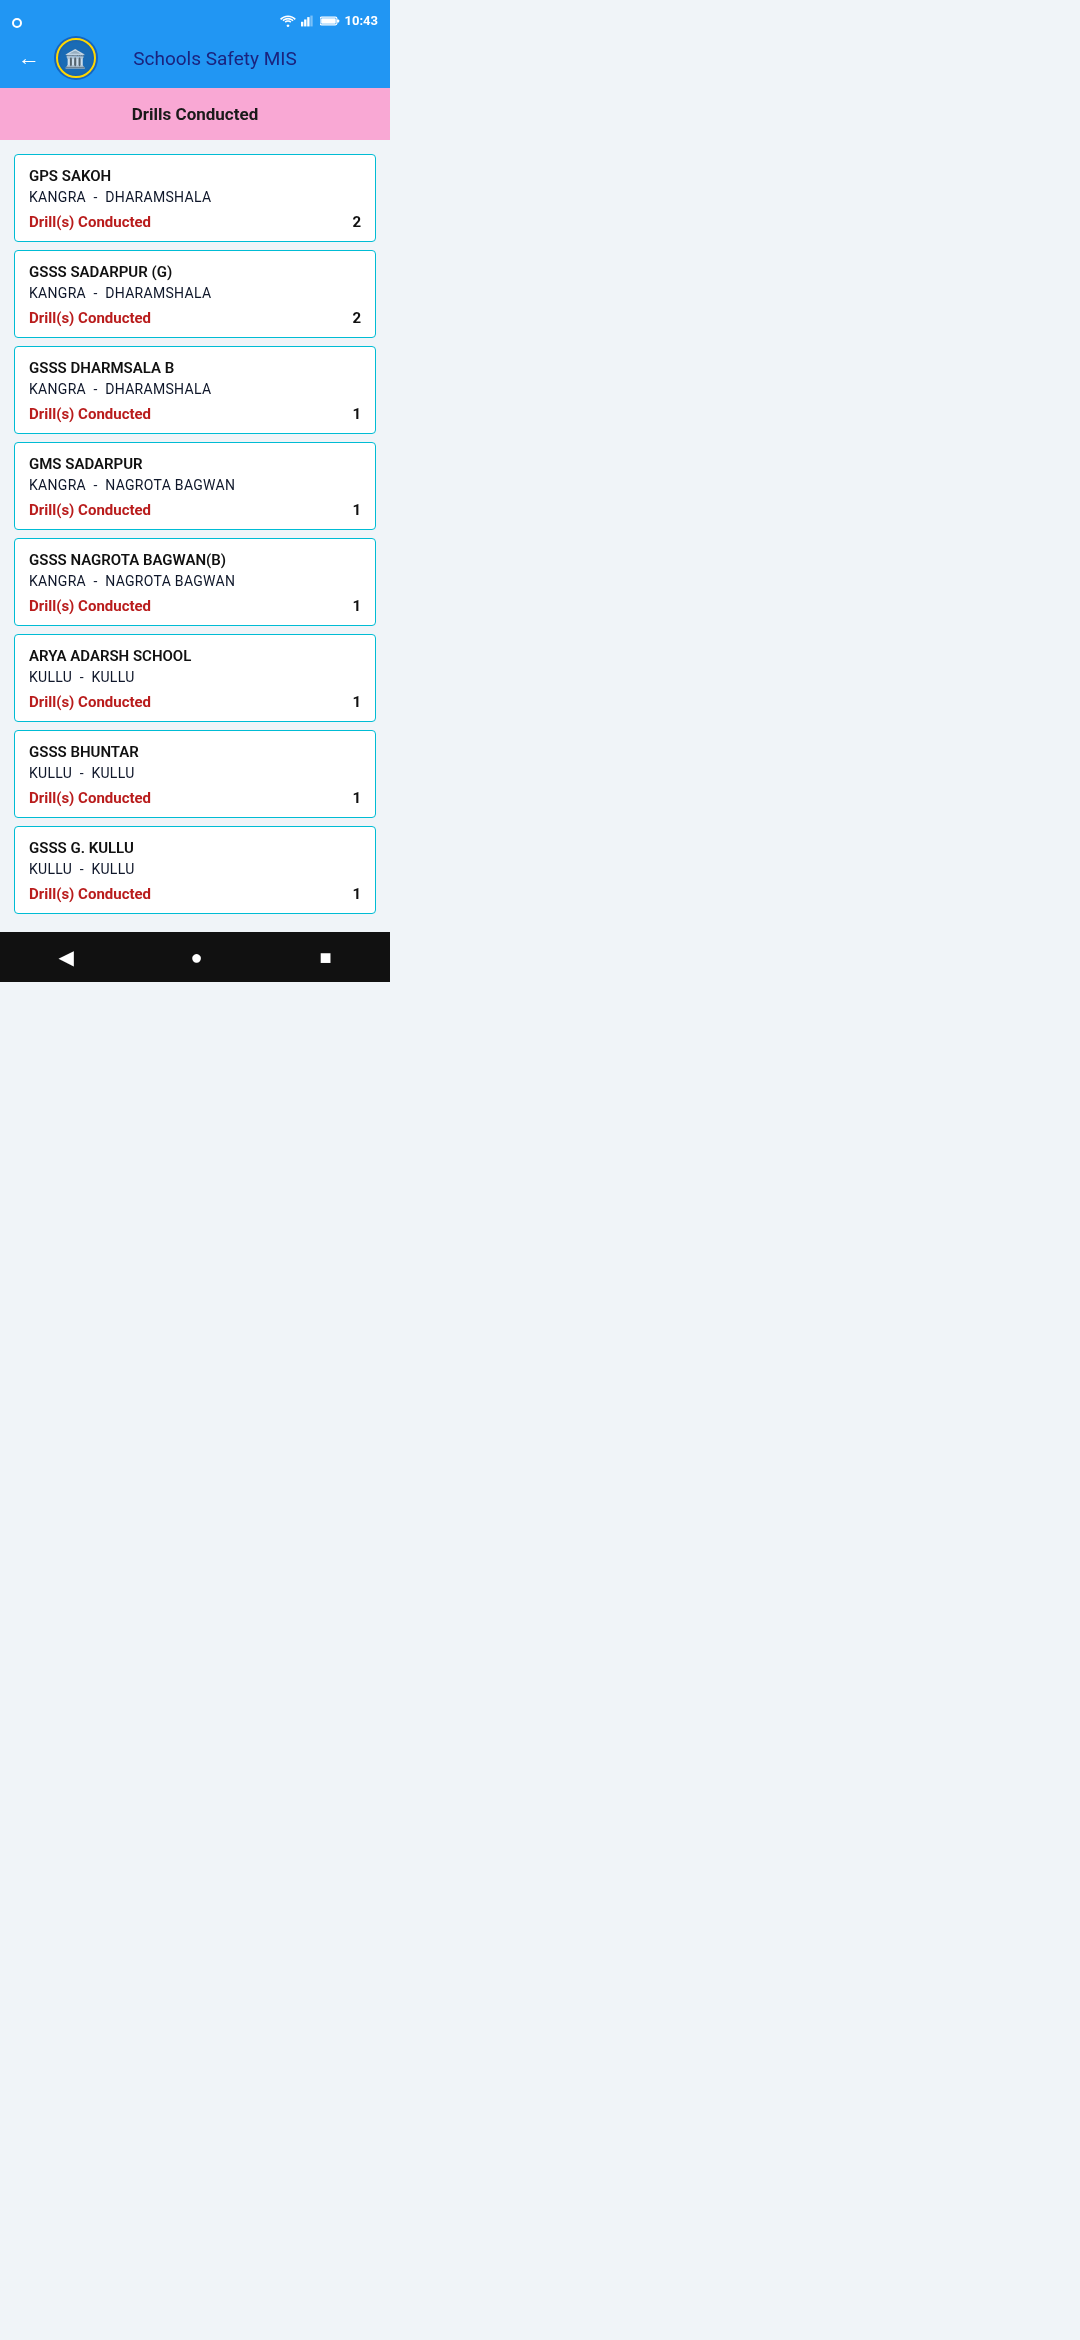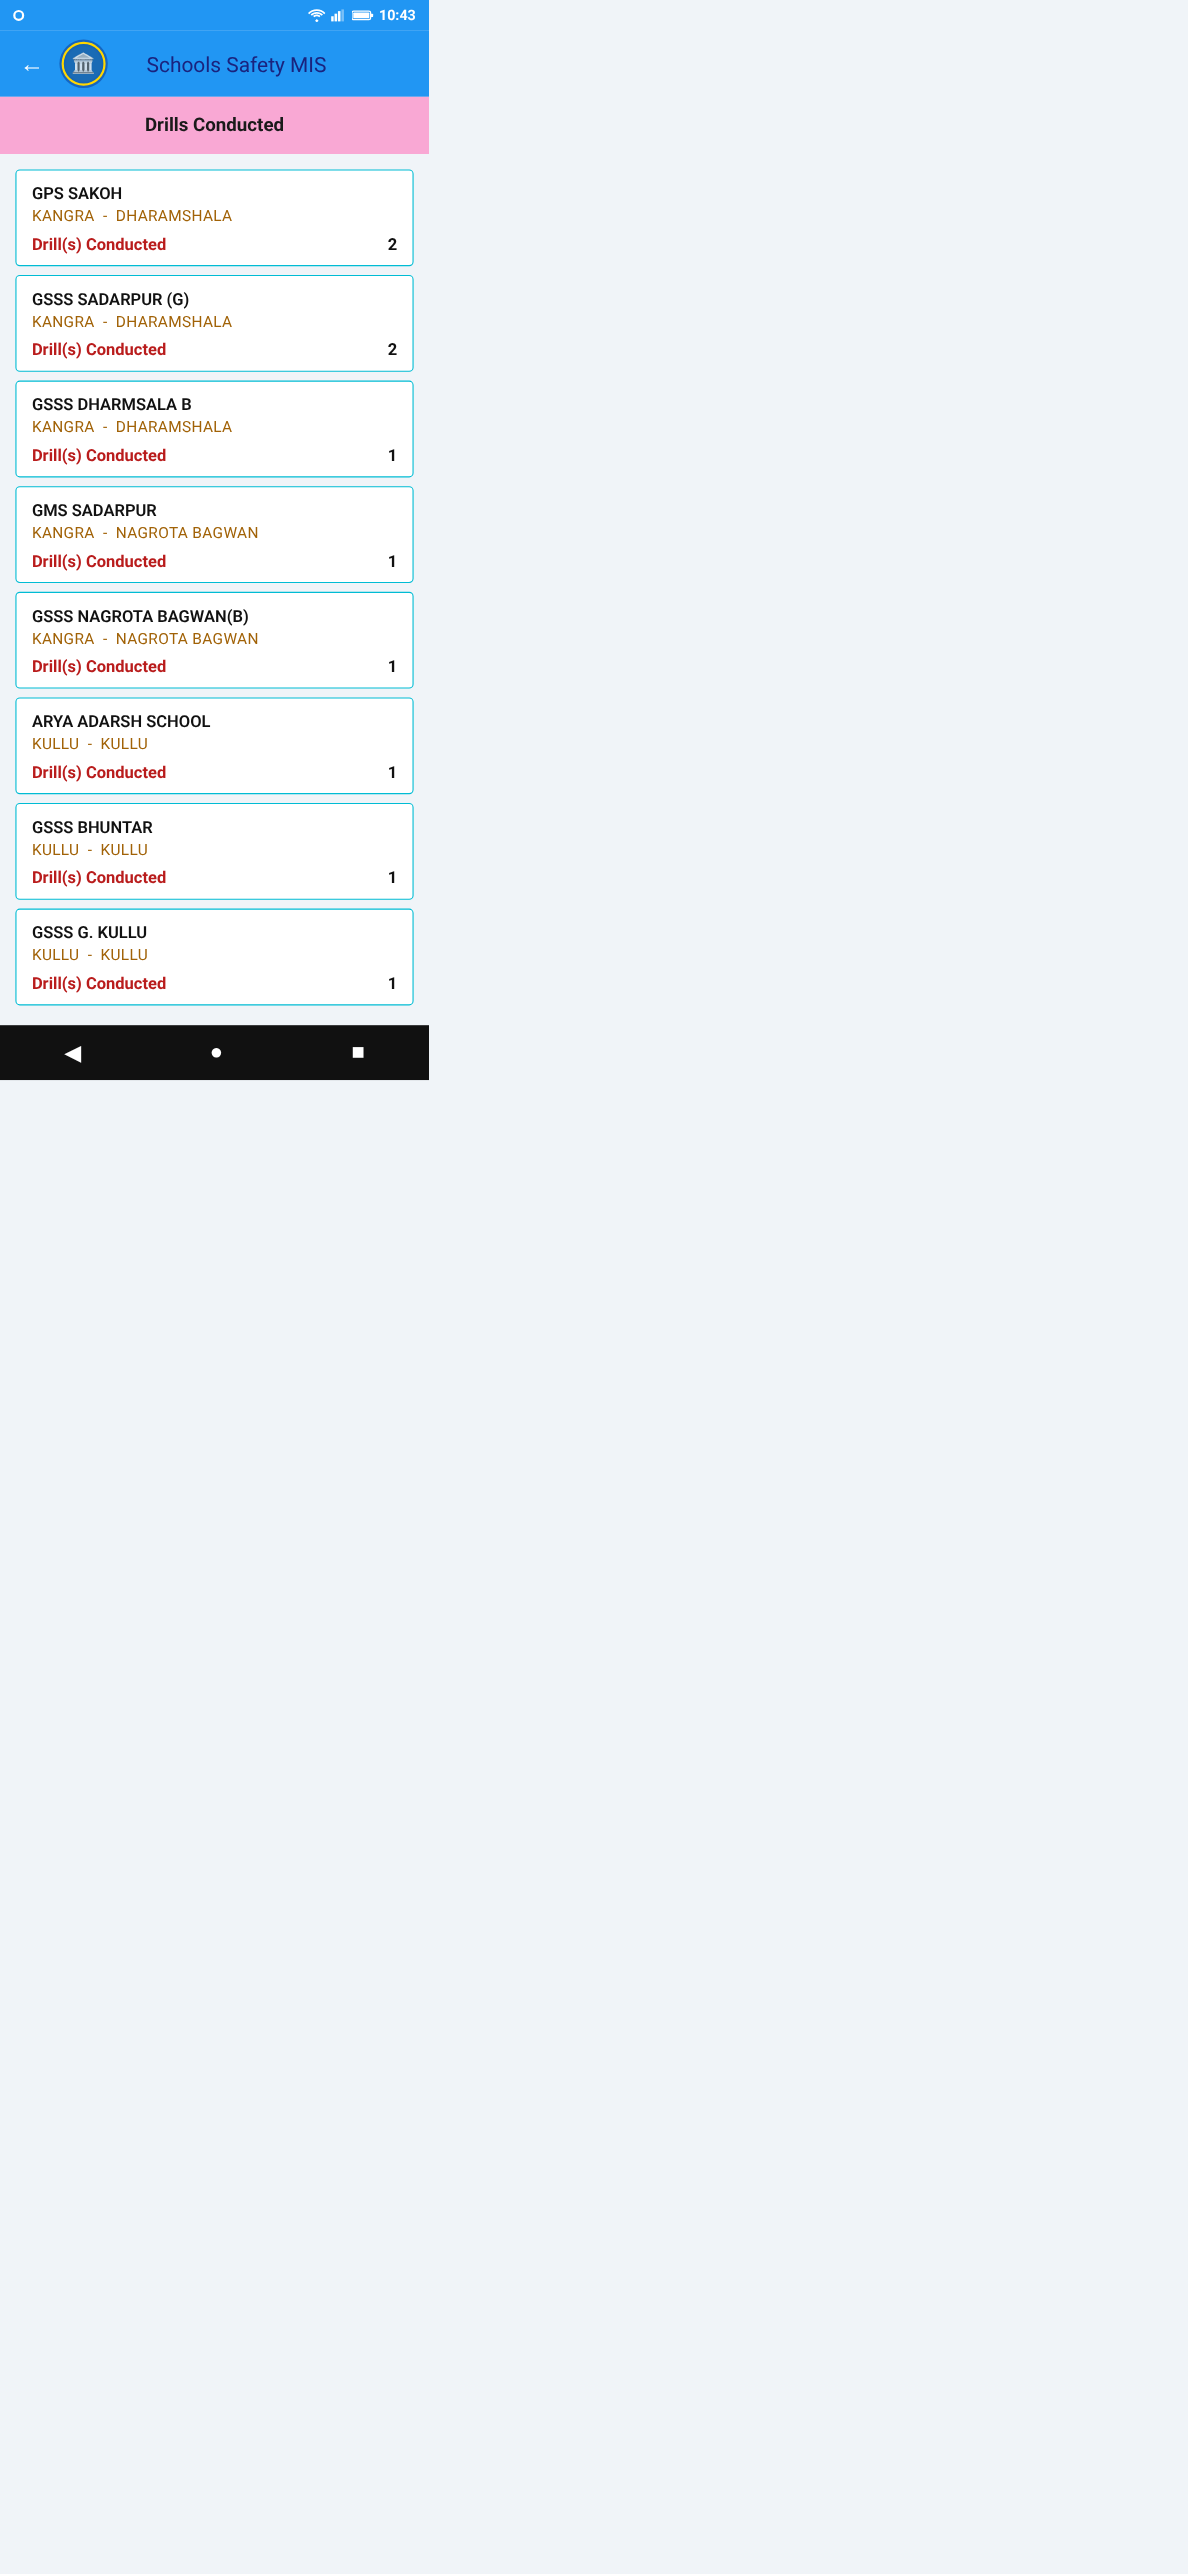--- a/index.html
+++ b/index.html
@@ -15,21 +15,21 @@
       font-family: 'Roboto', Arial, sans-serif;
       background: #f0f4f8;
       overflow-x: hidden;
     }
 
     
     .status-bar {
       background: #2196f3;
       height: 28px;
       display: flex;
-      align-items: center;
+      align-items: flex-end;
       justify-content: space-between;
       padding: 0 12px;
       color: white;
       font-size: 13px;
       font-weight: 500;
     }
 
     .status-bar-left {
       display: flex;
       align-items: center;
@@ -140,21 +140,21 @@
 
     .school-name {
       font-size: 15px;
       font-weight: 600;
       color: #111;
       margin-bottom: 4px;
     }
 
     .school-location {
       font-size: 14px;
-      color: #a16207;
+      color: #0f172a;
       margin-bottom: 8px;
       letter-spacing: 0.3px;
     }
 
     .drill-row {
       display: flex;
       justify-content: space-between;
       align-items: center;
     }
 

